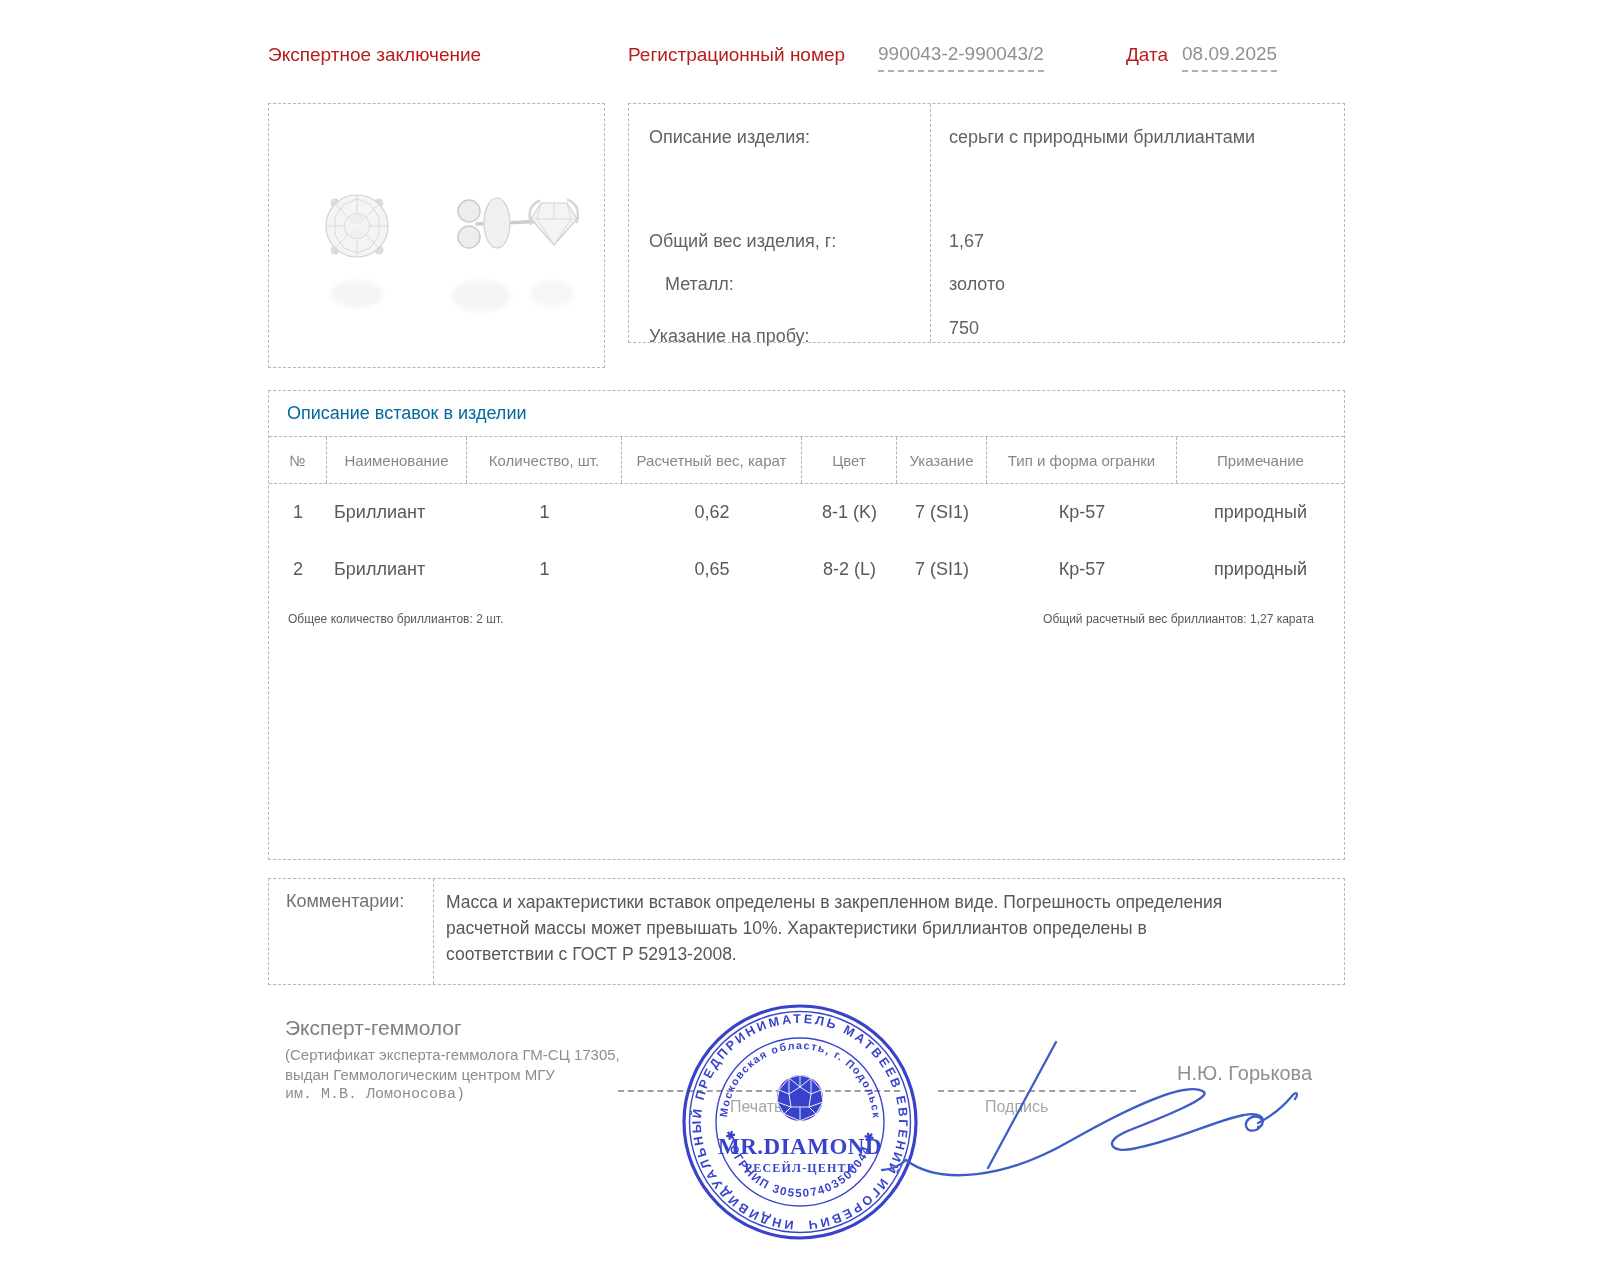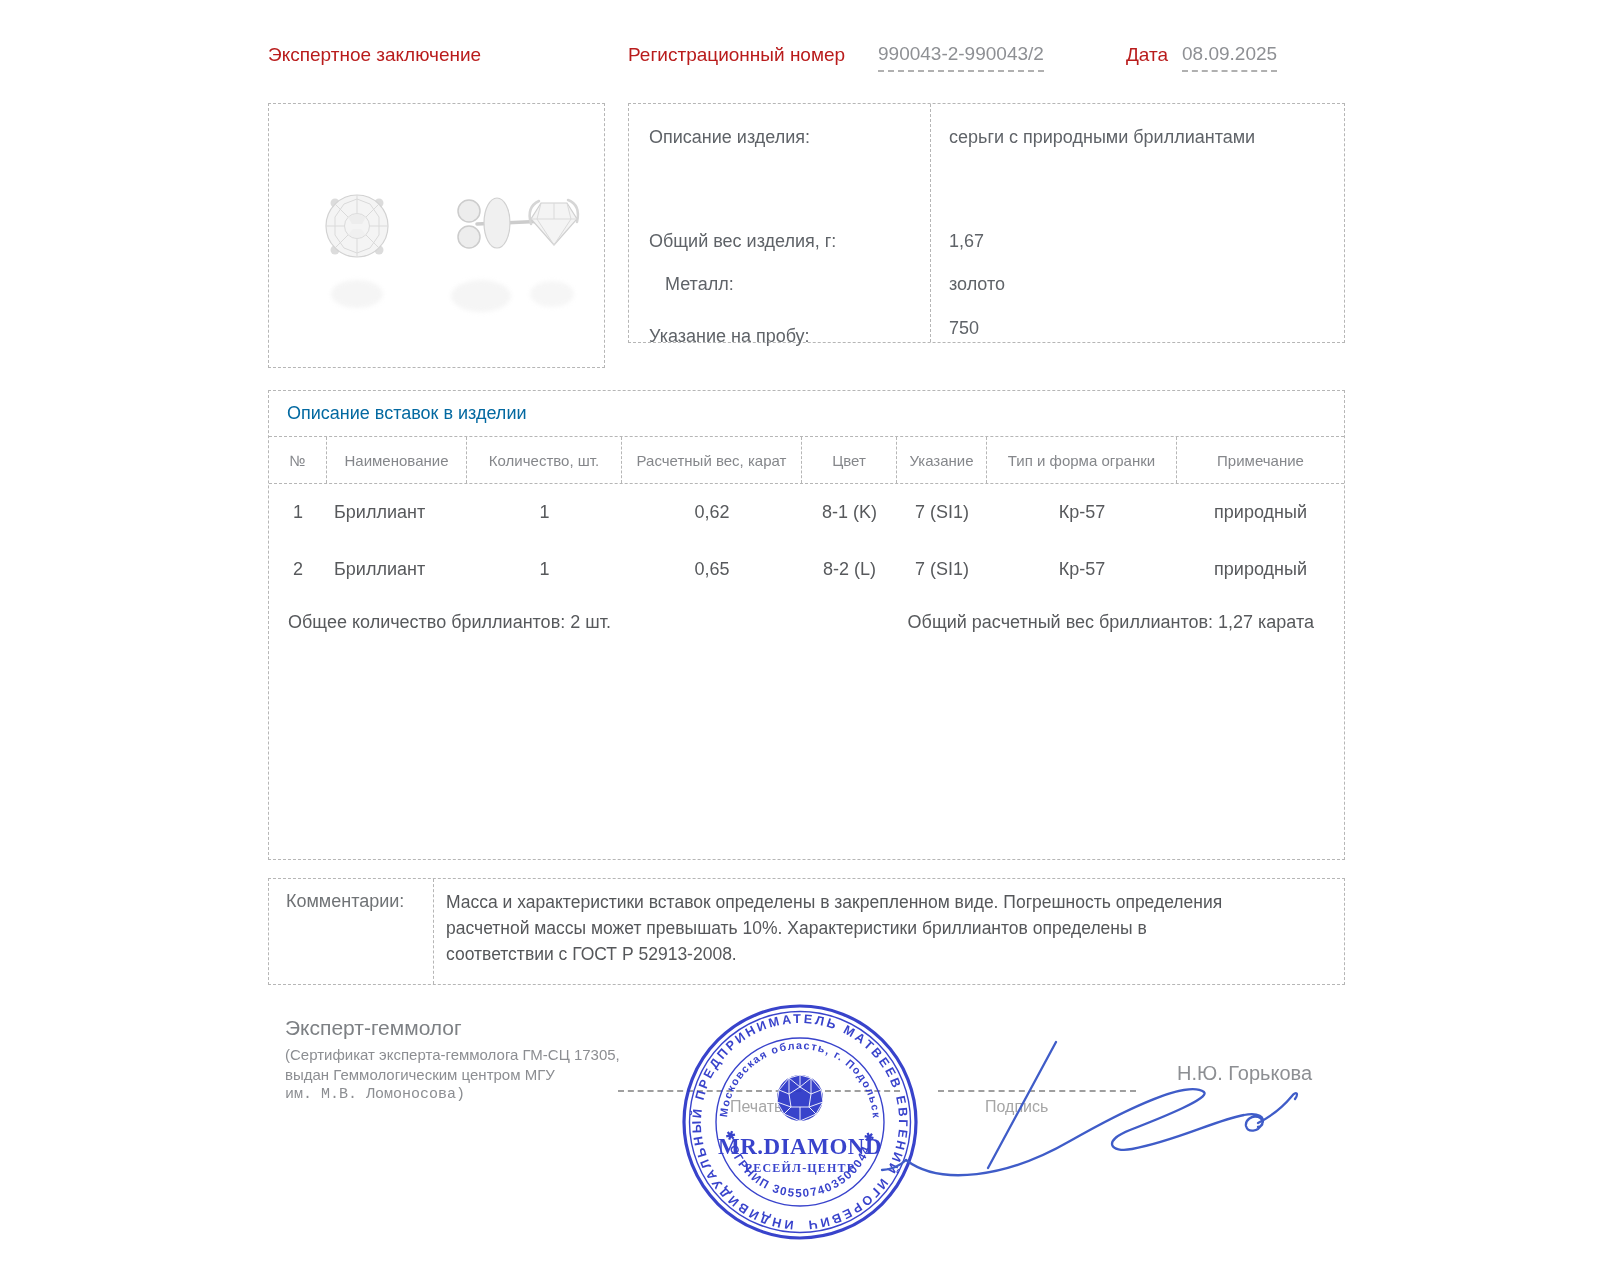--- a/index.html
+++ b/index.html
@@ -19,21 +19,21 @@
   .tbl-head{display:grid;grid-template-columns:58px 140px 155px 180px 95px 90px 190px 1fr;
             height:47px;border-bottom:1px dashed #b6b6b6;box-sizing:border-box;}
   .tbl-head .hcell{display:flex;align-items:center;justify-content:center;
             font-size:15px;color:#85878b;border-right:1px dashed #b6b6b6;text-align:center;}
   .tbl-head .hcell:last-child{border-right:none;}
   .tbl-row{display:grid;grid-template-columns:58px 140px 155px 180px 95px 90px 190px 1fr;
             height:57px;align-items:center;font-size:18px;color:#57595c;}
   .tbl-row .cell{text-align:center;}
   .tbl-row .cell.name{text-align:left;padding-left:7px;}
   .tbl-summary{display:flex;justify-content:space-between;padding:14px 30px 0 19px;
-            font-size:18px;color:#57595c;}
+            font-size:12px;color:#57595c;}
   
   .comments-label{font-size:18px;color:#707376;}
   .comments-text{font-size:17.5px;line-height:26px;color:#55575a;width:810px;}
   
   .expert-title{font-size:21px;color:#7d8084;}
   .cert-line{font-size:15px;line-height:20px;color:#8c8e92;}
   .sig-caption{font-size:16px;color:#a6a6a6;}
   .hdash{position:absolute;height:0;border-top:2px dashed #9f9f9f;}
   .expert-name{font-size:20px;color:#8d8f93;}
 </style>

